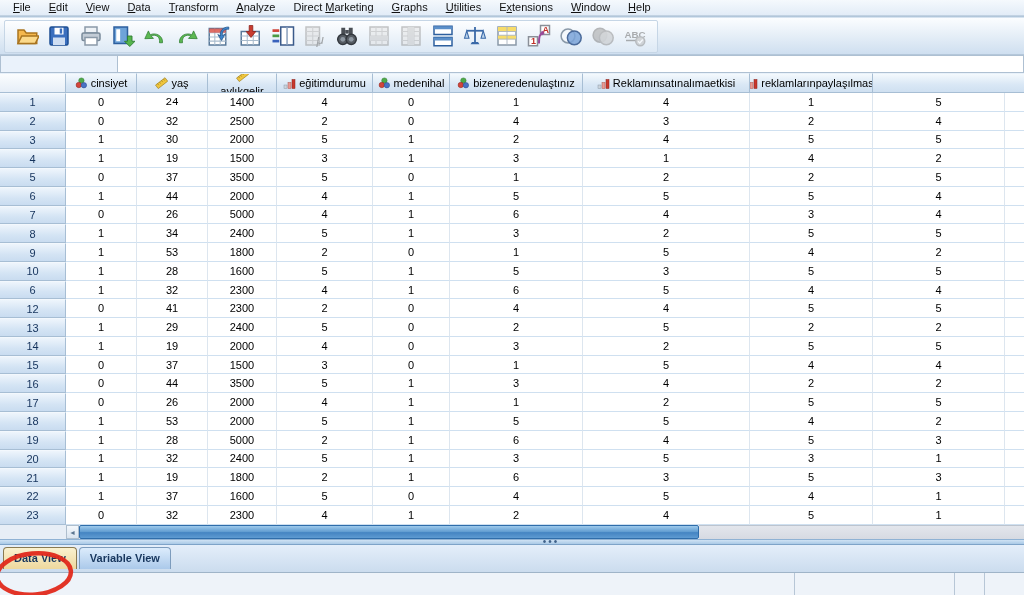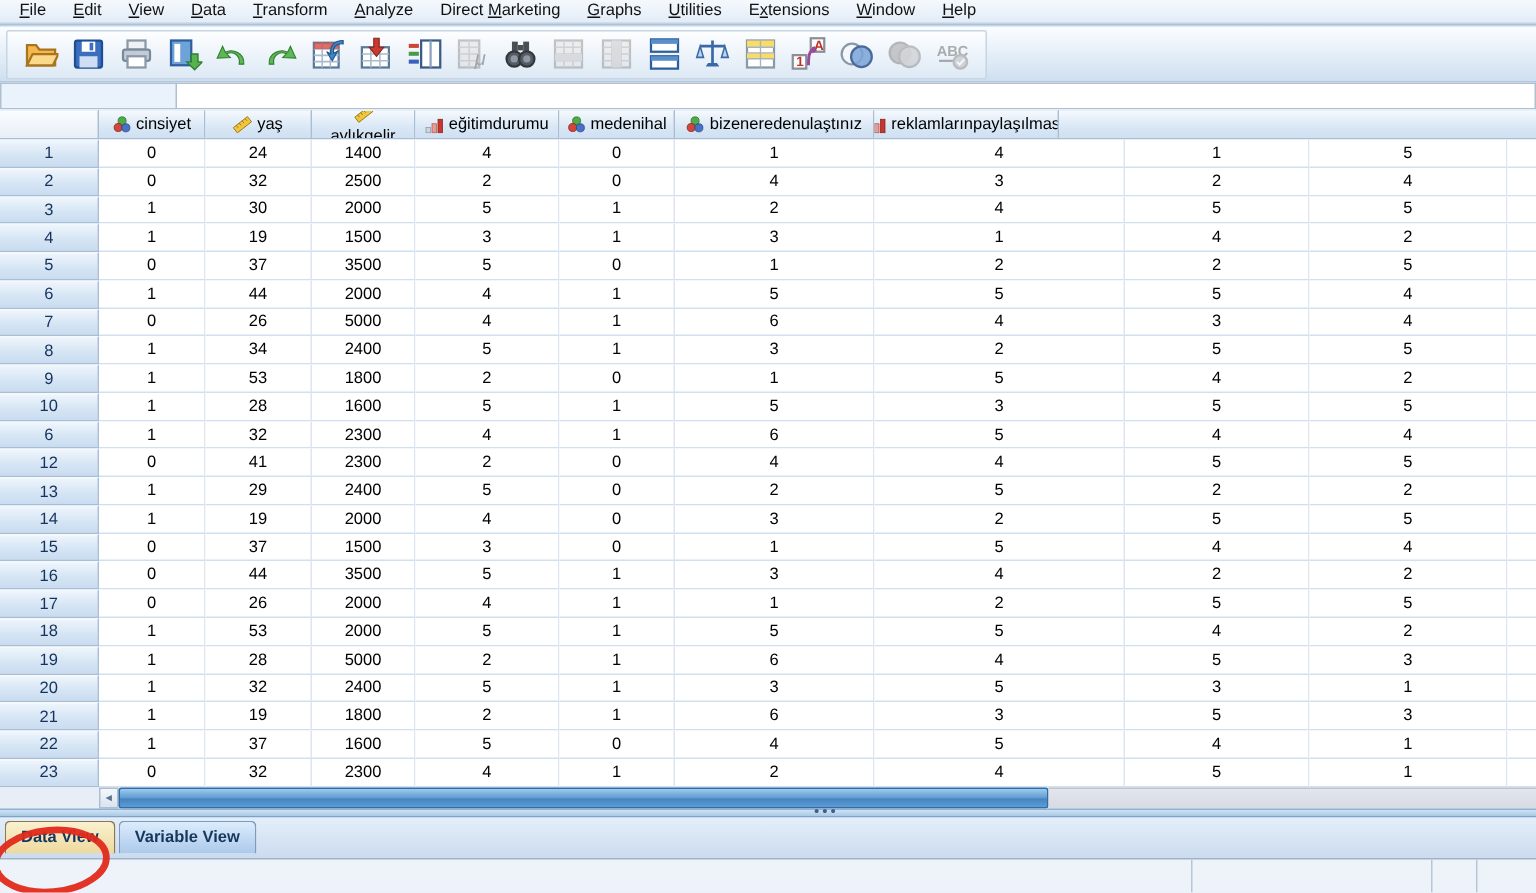--- a/index.html
+++ b/index.html
@@ -307,35 +307,43 @@
           <span>medenihal</span>
         </div>
         <div class="hcell" style="width: 133px;">
           <svg class="micon" viewBox="0 0 13 12">
             <circle cx="6.4" cy="3.6" r="2.7" fill="#4faa4a" stroke="#2e7a2a" stroke-width="0.5"></circle>
             <circle cx="3.8" cy="8" r="2.7" fill="#d2453b" stroke="#8a2018" stroke-width="0.5"></circle>
             <circle cx="8.9" cy="8.2" r="2.7" fill="#4a72c4" stroke="#22448a" stroke-width="0.5"></circle>
           </svg>
           <span>bizeneredenulaştınız</span>
         </div>
-        <div class="hcell" style="width: 123px;">
+        <div class="hcell" style="width: 167px;">
           <svg class="micon" viewBox="0 0 13 12">
             <rect x="1" y="8" width="3" height="3.5" fill="#ccd4dc" stroke="#8a99a8" stroke-width="0.5"></rect>
             <rect x="5" y="5.5" width="3" height="6" fill="#e89a94" stroke="#b05a50" stroke-width="0.5"></rect>
             <rect x="9" y="2.5" width="3" height="9" fill="#c8372d" stroke="#8a2018" stroke-width="0.5"></rect>
           </svg>
+          <span>Reklamınsatınalımaetkisi</span>
+        </div>
+        <div class="hcell" style="width: 123px;">
+          <svg class="micon" viewBox="0 0 13 12">
+            <rect x="1" y="8" width="3" height="3.5" fill="#ccd4dc" stroke="#8a99a8" stroke-width="0.5"></rect>
+            <rect x="5" y="5.5" width="3" height="6" fill="#e89a94" stroke="#b05a50" stroke-width="0.5"></rect>
+            <rect x="9" y="2.5" width="3" height="9" fill="#c8372d" stroke="#8a2018" stroke-width="0.5"></rect>
+          </svg>
           <span>reklamlarınpaylaşılması</span>
         </div>
         <div class="hcell" style="flex: 1 1 0%; border-right: none;"></div>
       </div>
     <div class="grid-body" id="grid-body">
         <div class="grow">
           <div class="rowhdr">1</div>
           <div class="dcell" style="width: 71px;">0</div>
-          <div class="dcell" style="width: 71px;">24</div>
+          <div class="dcell" style="width: 71px; font-family: Liberation Mono, monospace;">24</div>
           <div class="dcell" style="width: 69px;">1400</div>
           <div class="dcell" style="width: 96px;">4</div>
           <div class="dcell" style="width: 77px;">0</div>
           <div class="dcell" style="width: 133px;">1</div>
           <div class="dcell" style="width: 167px;">4</div>
           <div class="dcell" style="width: 123px;">1</div>
           <div class="dcell" style="width: 132px;">5</div>
           <div class="dcell filler" style="flex: 1 1 0%;"></div>
         </div>
         <div class="grow">

